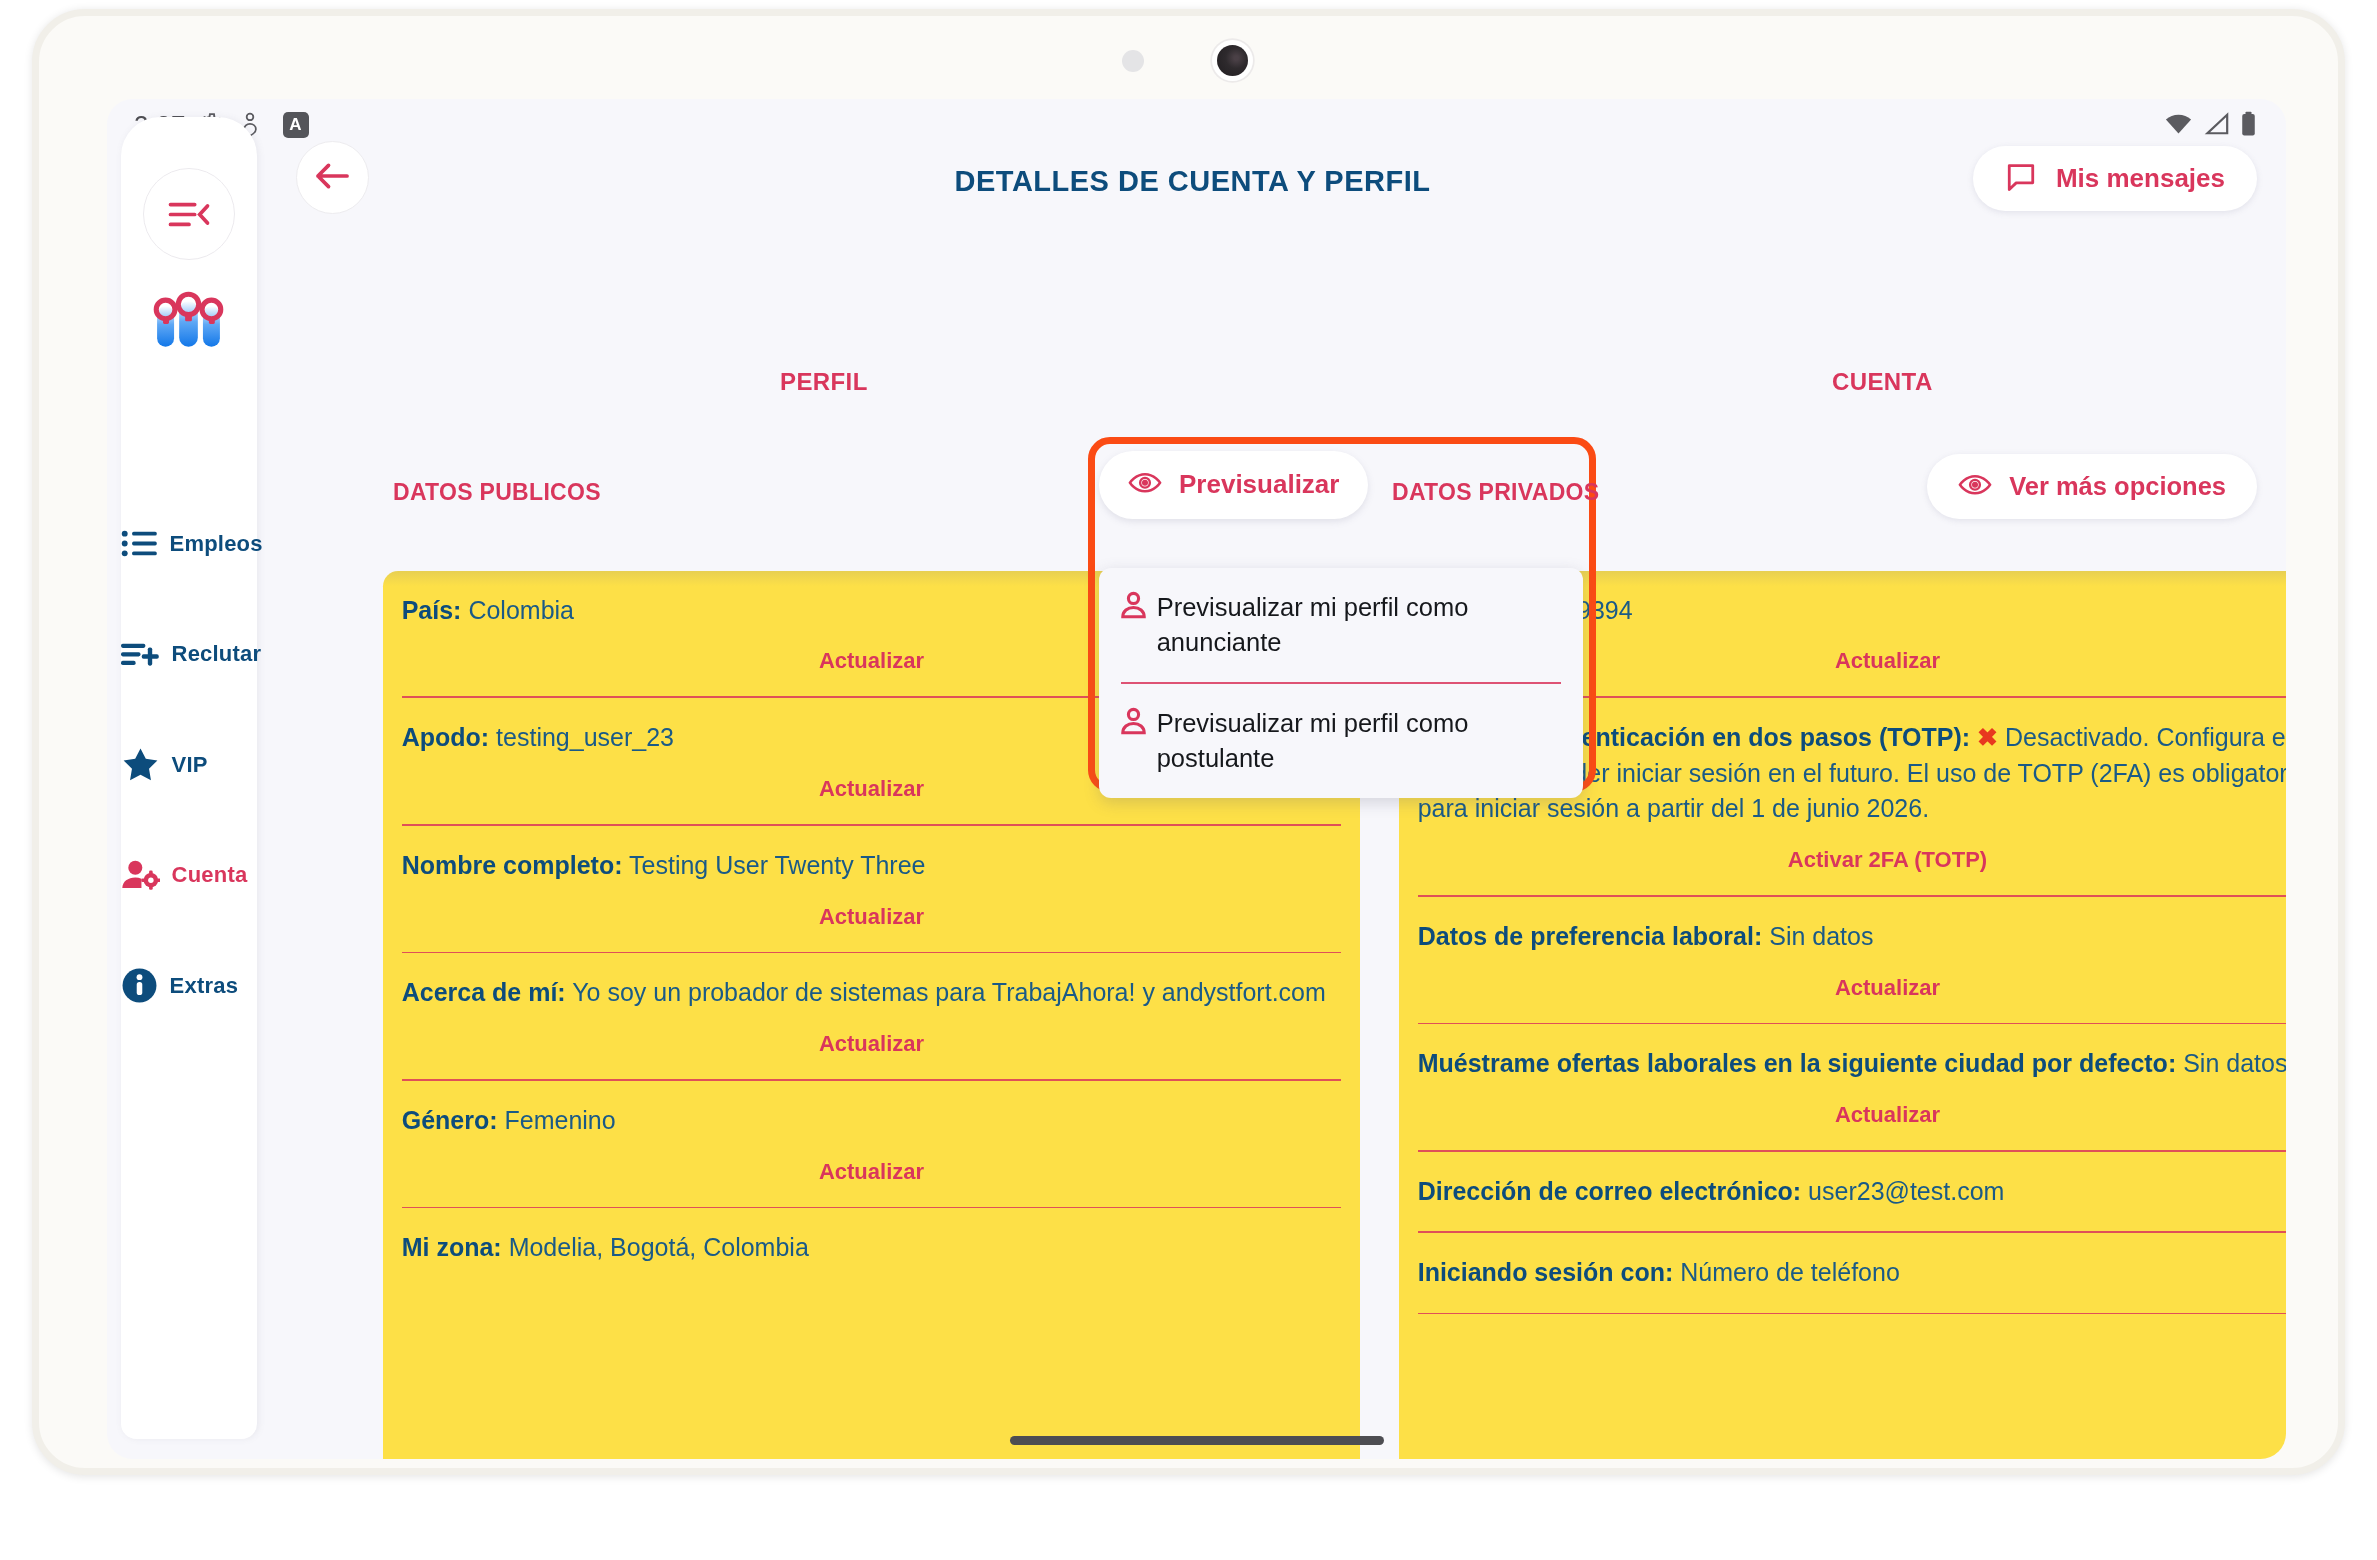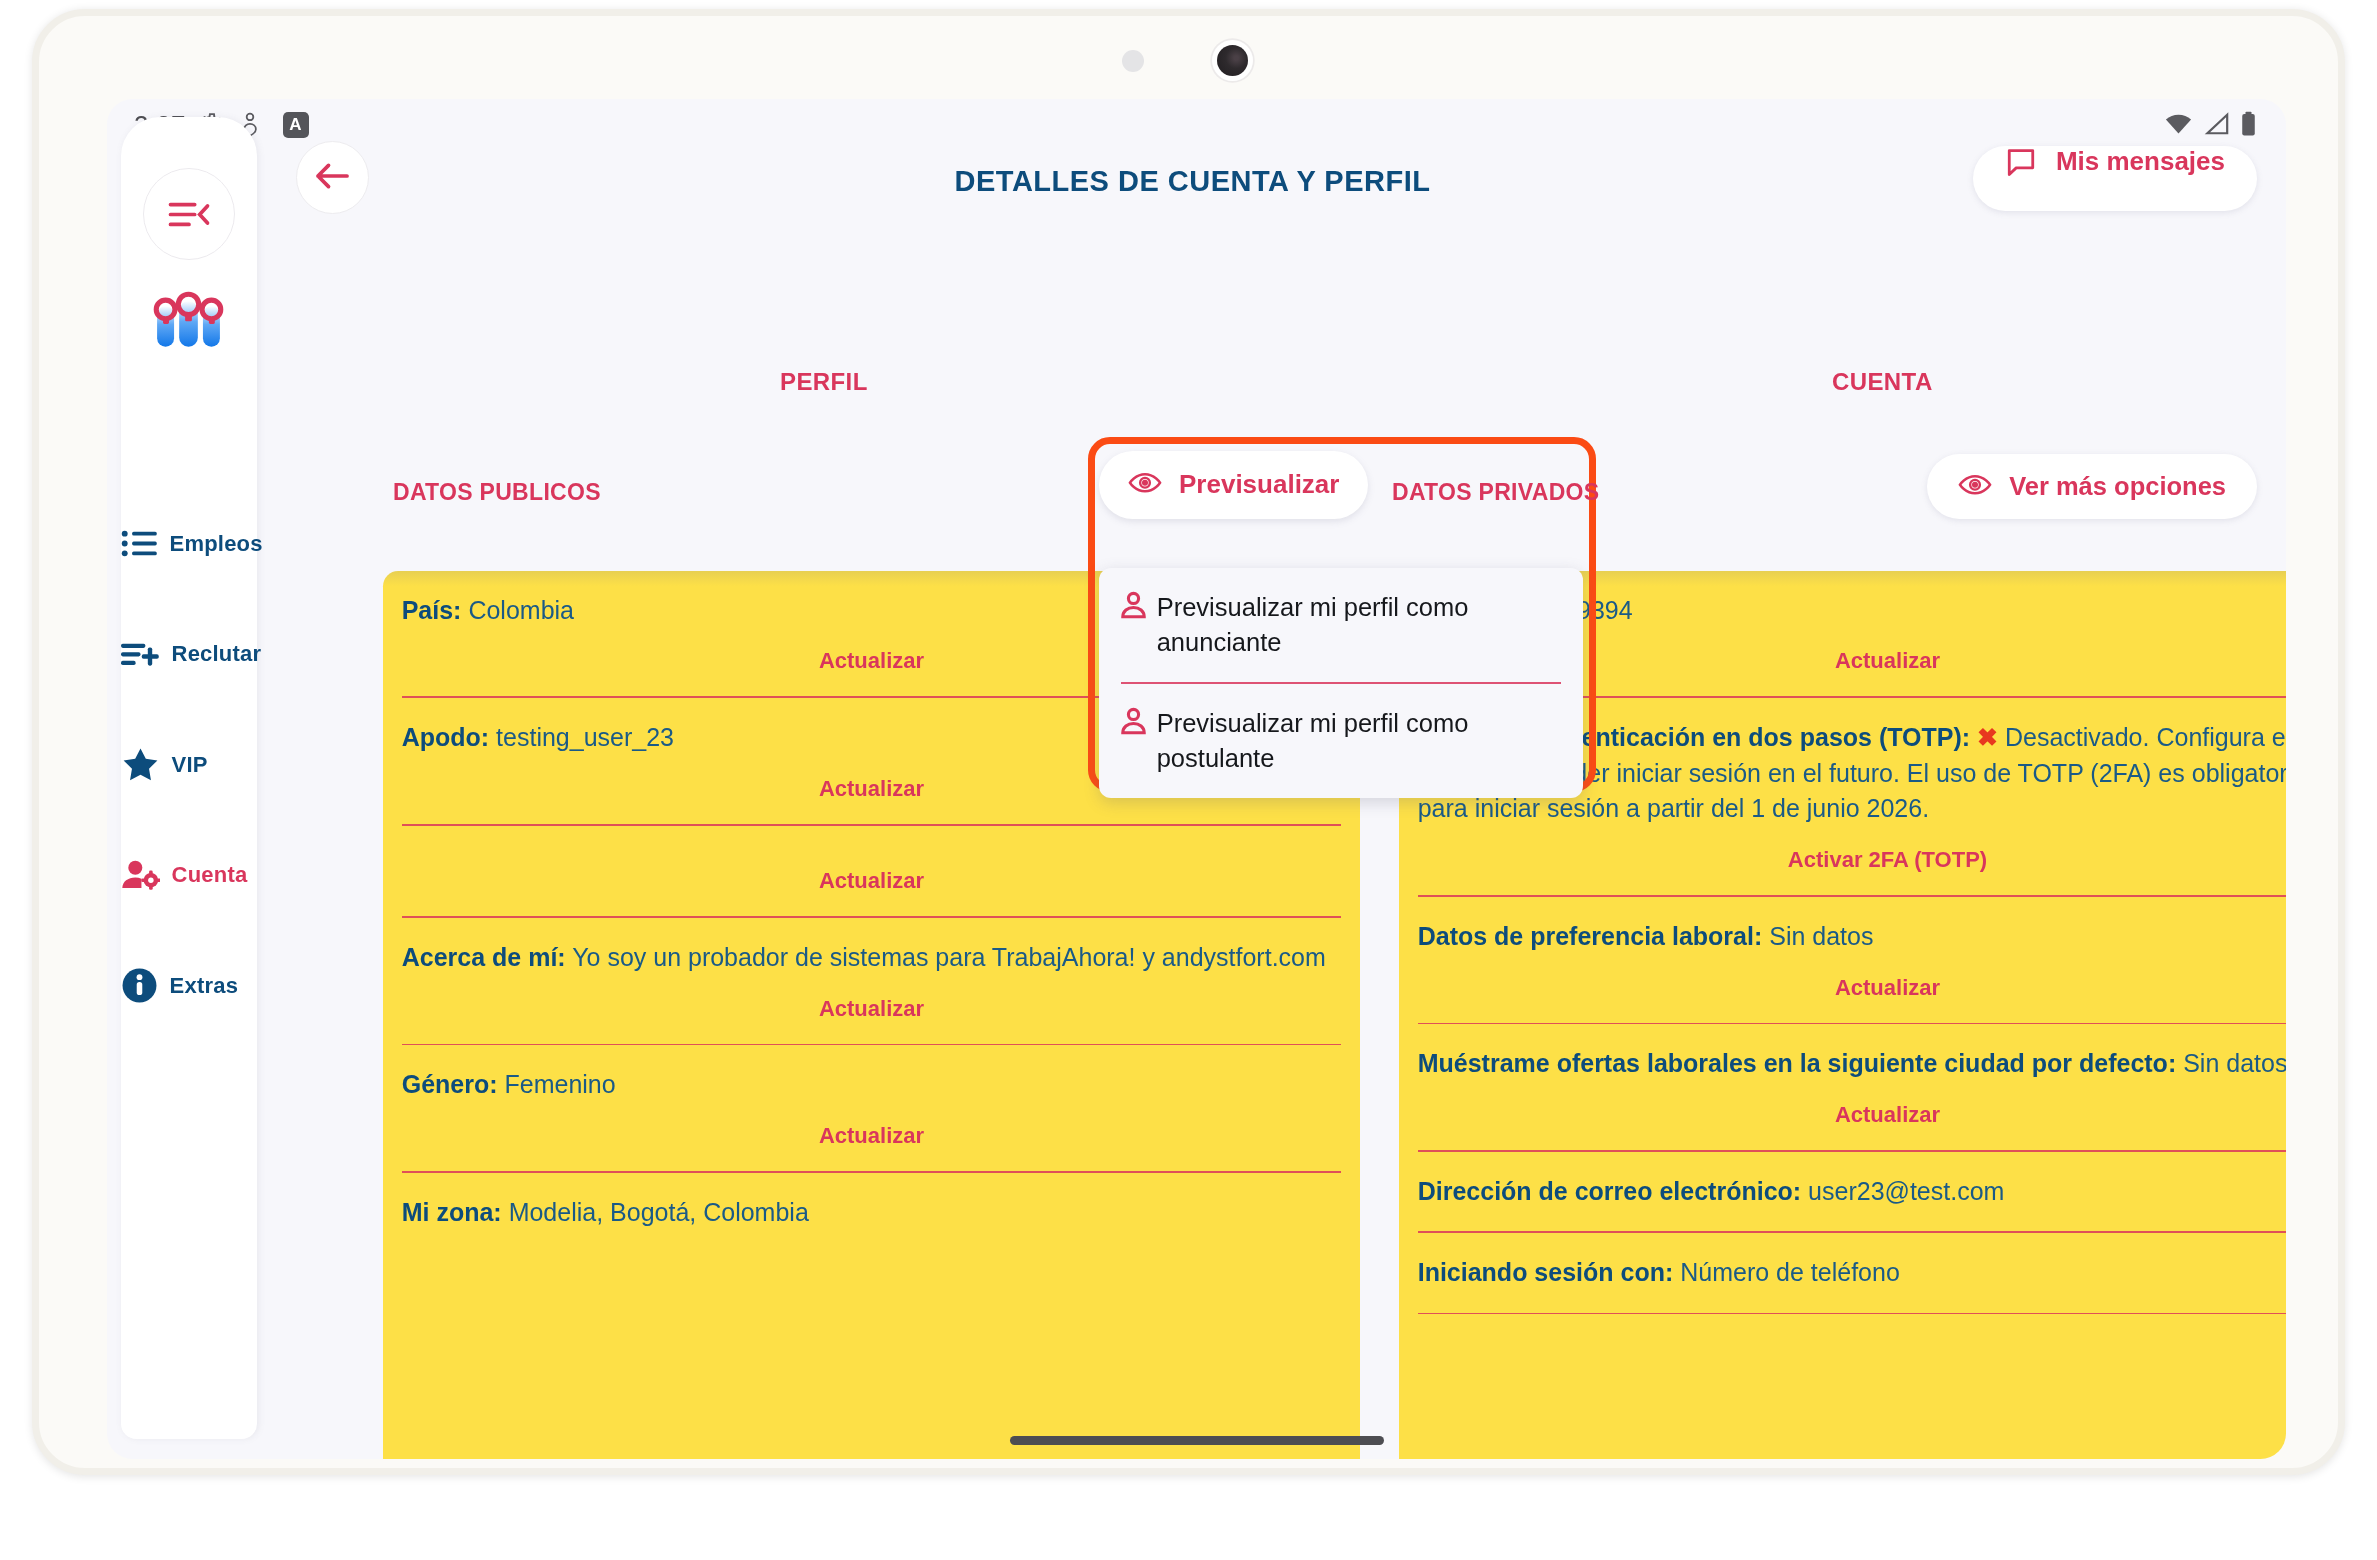--- a/index.html
+++ b/index.html
@@ -103,21 +103,21 @@
   #page-title {
     position: absolute; left: 0; right: 8px; top: 66px;
     text-align: center;
     font-size: 29px; font-weight: bold; color: #0d4c7c;
     letter-spacing: 0.5px;
   }
   #messages-button {
     position: absolute; right: 29px; top: 47px;
     height: 65px; padding: 0 32px;
     background: #fff; border-radius: 34px;
-    display: flex; gap: 18.7px;
+    display: flex; align-items: center; gap: 18.7px;
     box-shadow: 0 1.7px 6px rgba(120,120,150,.16);
     z-index: 4;
   }
   #messages-button .mb-label { font-size: 26px; font-weight: bold; color: #d9365c; }
 
   
   #tab-perfil {
     position: absolute; left: 673px; top: 269px;
     font-size: 24px; font-weight: bold; color: #d9365c; letter-spacing: 0.4px;
   }
@@ -430,20 +430,24 @@
       <div class="field-row">
         <div class="field-text">
           <b>Apodo:</b>
           <span>testing_user_23</span>
         </div>
         <div class="field-action">Actualizar</div>
         <div class="field-sep"></div>
       </div>
 
       <div class="field-row">
+        <div class="field-text">
+          <b>Nombre completo:</b>
+          <span>Testing User Twenty Three</span>
+        </div>
         <div class="field-action">Actualizar</div>
         <div class="field-sep"></div>
       </div>
 
       <div class="field-row">
         <div class="field-text">
           <b>Acerca de mí:</b>
           <span>Yo soy un probador de sistemas para TrabajAhora! y andystfort.com</span>
         </div>
         <div class="field-action">Actualizar</div>

